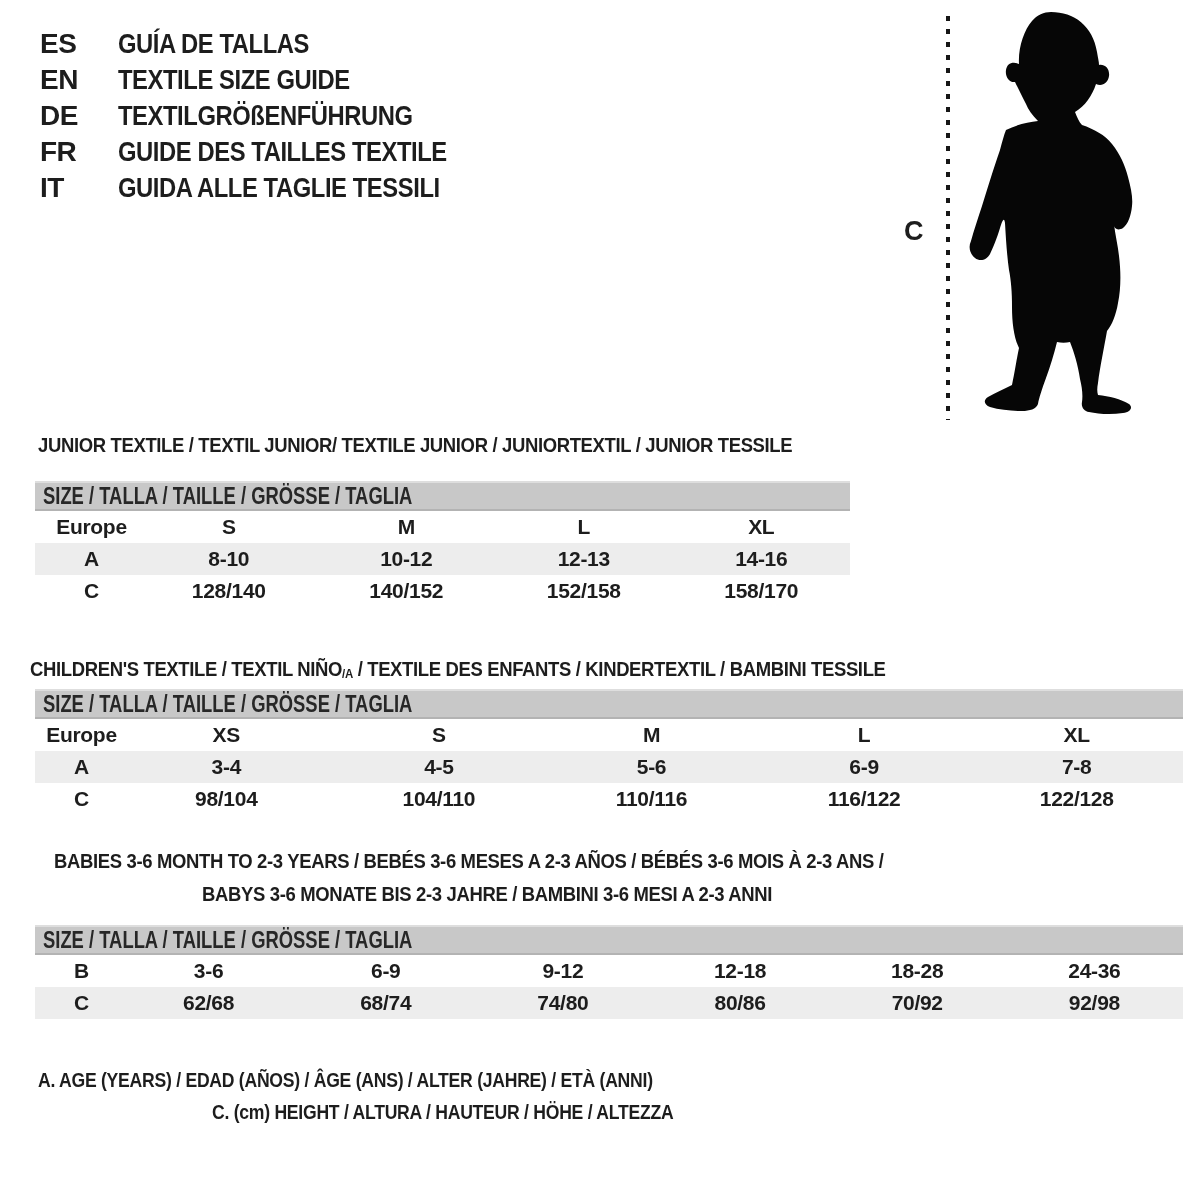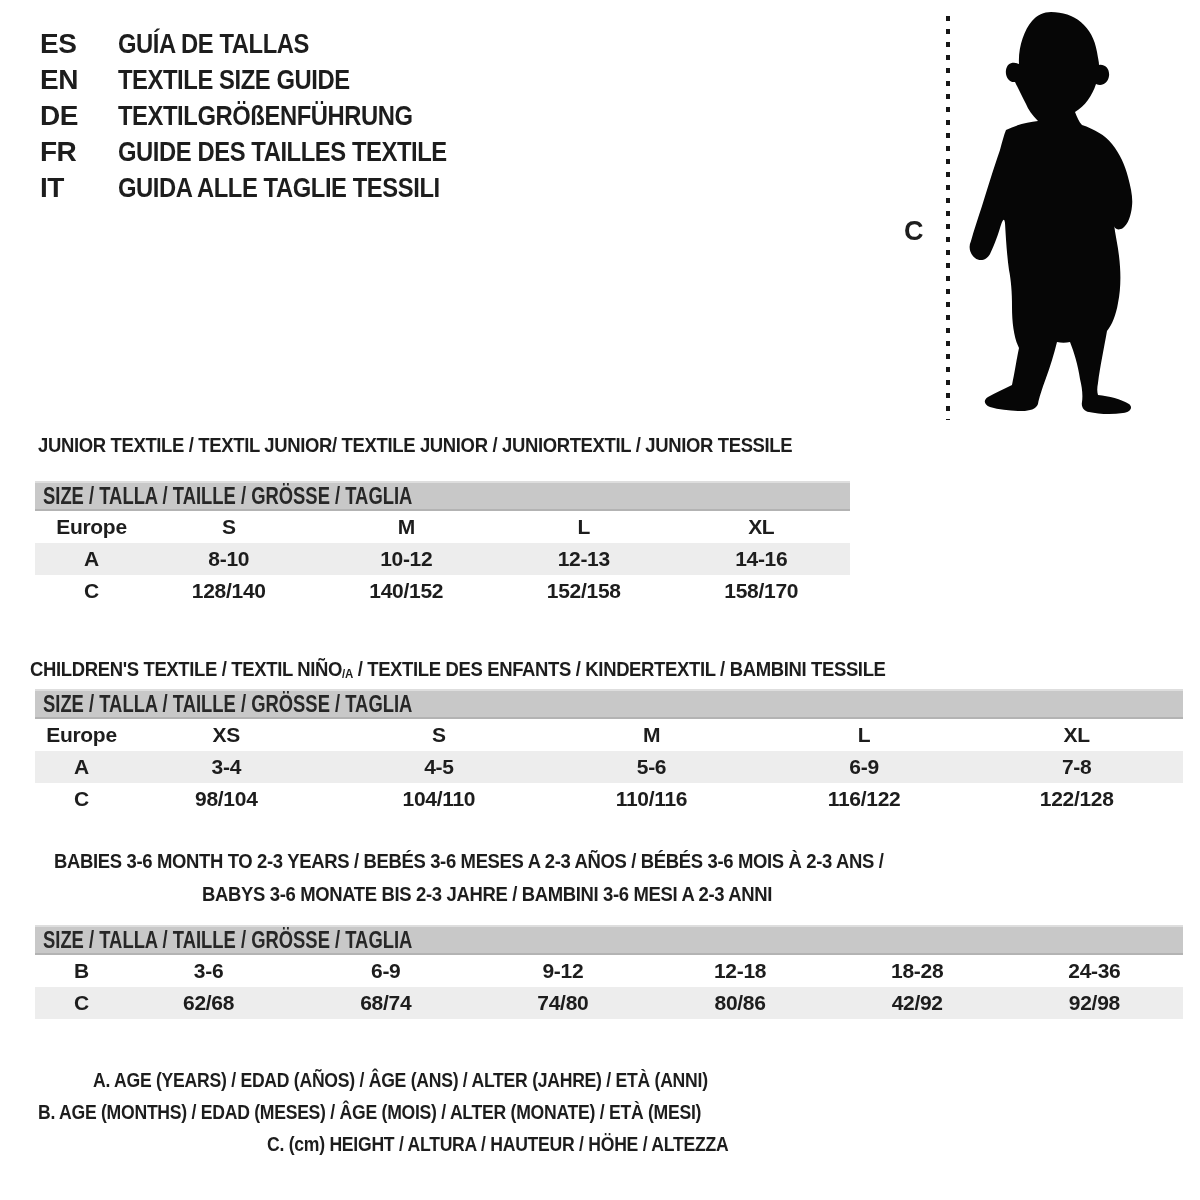--- a/index.html
+++ b/index.html
@@ -219,26 +219,25 @@
         <td>12-18</td>
         <td>18-28</td>
         <td>24-36</td>
       </tr>
       <tr class="shaded">
         <td class="rowlabel">C</td>
         <td>62/68</td>
         <td>68/74</td>
         <td>74/80</td>
         <td>80/86</td>
-        <td>42/92</td>
+        <td>70/92</td>
         <td>92/98</td>
       </tr>
     </tbody>
       </table>
   </div>
 
   <div class="legend">
     <div class="legend-line"><span class="cond-90">A. AGE (YEARS) / EDAD (AÑOS) / ÂGE (ANS) / ALTER (JAHRE) / ETÀ (ANNI)</span></div>
-    <div class="legend-line"><span class="cond-90">B. AGE (MONTHS) / EDAD (MESES) / ÂGE (MOIS) / ALTER (MONATE) / ETÀ (MESI)</span></div>
     <div class="legend-line"><span class="cond-90">C. (cm) HEIGHT / ALTURA / HAUTEUR / HÖHE / ALTEZZA</span></div>
   </div>
 
 </div>
 
 </body></html>

